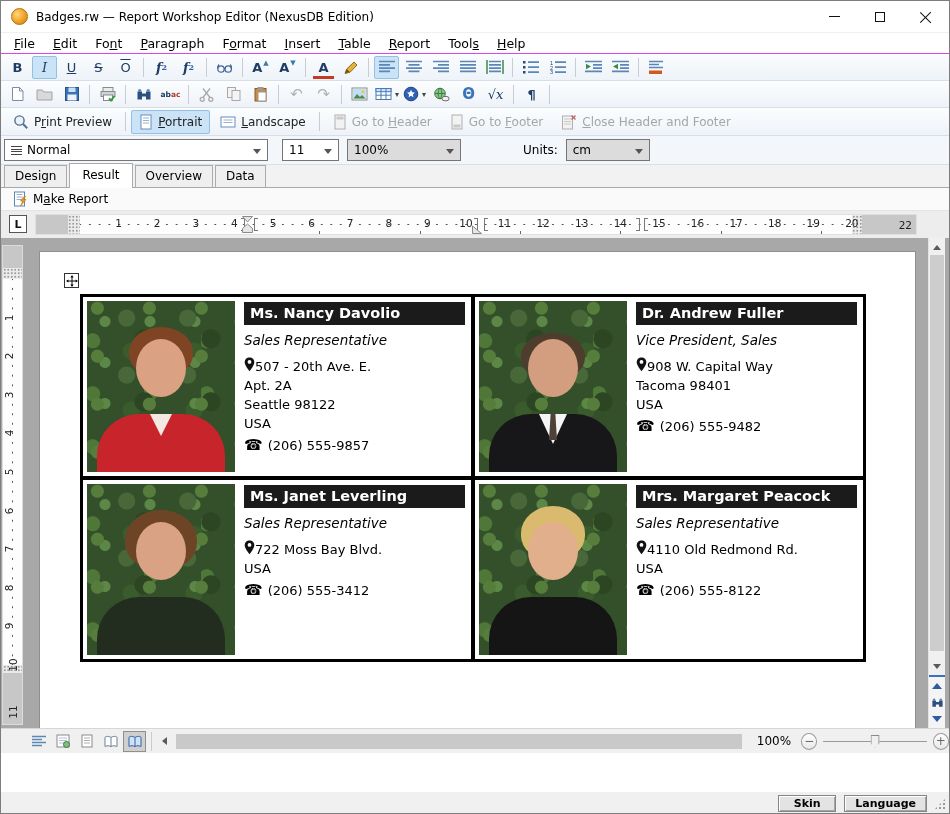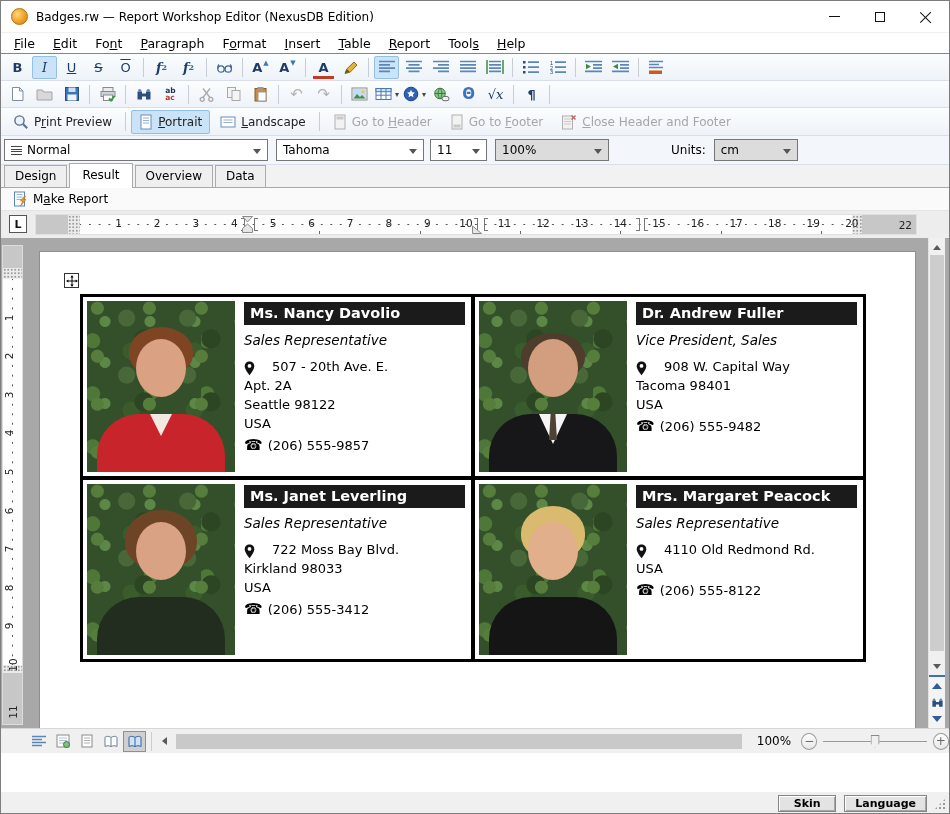--- a/index.html
+++ b/index.html
@@ -30,21 +30,21 @@
 .sep{width:1px;height:19px;background:#c8cdd5;margin:0 4px;flex:0 0 1px}
 .lb{font-weight:bold}
 .lit{font-family:"DejaVu Serif",serif;font-style:italic}
 .lu{text-decoration:underline}.ls{text-decoration:line-through}.lo{text-decoration:overline}
 .fx{font-family:"DejaVu Serif",serif;font-style:italic;font-weight:bold}
 .fx sub,.fx sup{font-size:8px;color:#2f62b5;font-style:normal}
 .abar{position:relative;font-weight:bold}
 .abar i{position:absolute;left:1px;right:1px;bottom:-1px;height:3px;background:#c23a22}
 .atri{font-size:7px;margin:-8px 0 0 1px;color:#3b7aa8}
 .drop{font-size:8px;color:#444;margin-left:3px}
-.rtxt{display:flex;flex-direction:column;font-size:7.5px;line-height:7px;font-weight:bold;color:#16335c}
+.rtxt{display:flex;flex-direction:row;font-size:7.5px;line-height:7px;font-weight:bold;color:#16335c}
 .rtxt b{color:#b03a2e}
 .chr{font-size:15px;line-height:15px}
 .gray{color:#b0b0b0}
 .blue{color:#3b74b8;font-weight:bold}
 .srt{font-family:"DejaVu Serif",serif;font-style:italic;color:#16335c;font-size:13px}
 
 .t3btn{display:inline-flex;align-items:center;gap:5px;height:24px;padding:0 7px;font-size:12px;color:#222;border:1px solid transparent;border-radius:2px;margin:0 1px}
 .t3btn.on{background:#cbe3f7;border-color:#94c0e6}
 .t3btn.dis{color:#a6a6a6}
 
@@ -103,21 +103,21 @@
 .photo-andrew .bodyp::after{content:"";position:absolute;left:50%;top:0;transform:translateX(-50%);width:8px;height:26px;background:#4f4136;clip-path:polygon(20% 0,80% 0,100% 100%,0 100%)}
 .photo-janet .hair{background:#6d4526;width:72px;height:60px}
 .photo-janet .face{background:#d9a284}
 .photo-janet .bodyp{background:#232d1f}
 .photo-margaret .hair{background:#d9ba6e;top:22px;height:54px}
 .photo-margaret .face{background:#e2af8d}
 .photo-margaret .bodyp{background:#151515}
 .binfo{flex:1;padding:1px 2px 0 9px;font-size:13px;color:#000;min-width:0}
 .bname{background:#1b1b1b;color:#fff;font-weight:bold;font-size:14.5px;padding:3px 6px 4px;margin-bottom:7px;white-space:nowrap;overflow:hidden}
 .btitle{font-style:italic;font-size:13.5px;margin:1px 0 9px}
-.baddr1{display:flex;align-items:flex-end;gap:17px;line-height:19px}
+.baddr1{display:flex;align-items:flex-start;gap:0;line-height:19px}
 .baddr{line-height:19px}
 .bphone{display:flex;align-items:center;gap:5px;margin-top:3px;line-height:19px}
 .phg{font-size:15px}
 
 .vscroll{position:absolute;right:4px;top:0;bottom:0;width:17px;background:#f0f0f0;border-left:1px solid #e3e3e3;display:flex;flex-direction:column}
 .sarr{height:17px;display:flex;align-items:center;justify-content:center}
 .tri-u{border:4px solid transparent;border-bottom:5px solid #5a5a5a;margin-top:-3px}
 .tri-d{border:4px solid transparent;border-top:5px solid #5a5a5a;margin-bottom:-3px}
 .vtrack{flex:1;position:relative}
 .vthumb{position:absolute;left:1px;right:1px;top:0;height:396px;background:#cdcdcd}
@@ -470,23 +470,20 @@
       <span><u>C</u>lose Header and Footer</span>
     </span>
   </div>
 
   <div class="row tbrow tb4">
     <span class="combo" style="width:264px">
         <span class="stylelines"></span>
         <span class="cv">Normal</span>
       </span>
     <span style="width:8px"></span>
-    <span class="combo" style="width:148px">
-        <span class="cv">Tahoma</span>
-      </span>
     <span style="width:6px"></span>
     <span class="combo" style="width:57px">
         <span class="cv">11</span>
       </span>
     <span style="width:8px"></span>
     <span class="combo gc" style="width:114px">
         <span class="cv">100%</span>
       </span>
     <span class="ulabel">Units:</span>
     <span class="combo gc" style="width:84px">
@@ -728,21 +725,20 @@
               <div class="btitle">Sales Representative</div>
               <div class="baddr1">
                 <svg width="11" height="15" viewBox="0 0 11 15">
                   <path d="M5.5.5C2.7.5.7 2.6.7 5.2c0 3.3 4.8 9 4.8 9s4.8-5.7 4.8-9C10.3 2.6 8.3.5 5.5.5z" fill="#111"></path>
                   <circle cx="5.5" cy="4.9" r="1.9" fill="#fff"></circle>
                 </svg>
                 <span>722 Moss Bay Blvd.</span>
               </div>
               <div>
 
-              <div class="baddr">Kirkland 98033</div>
                 <div class="baddr">USA</div>
               </div>
               <div class="bphone">
                 <span class="phg">☎</span>
                 <span>(206) 555-3412</span>
               </div>
             </div>
           </div>
 
           <div class="bcell">

